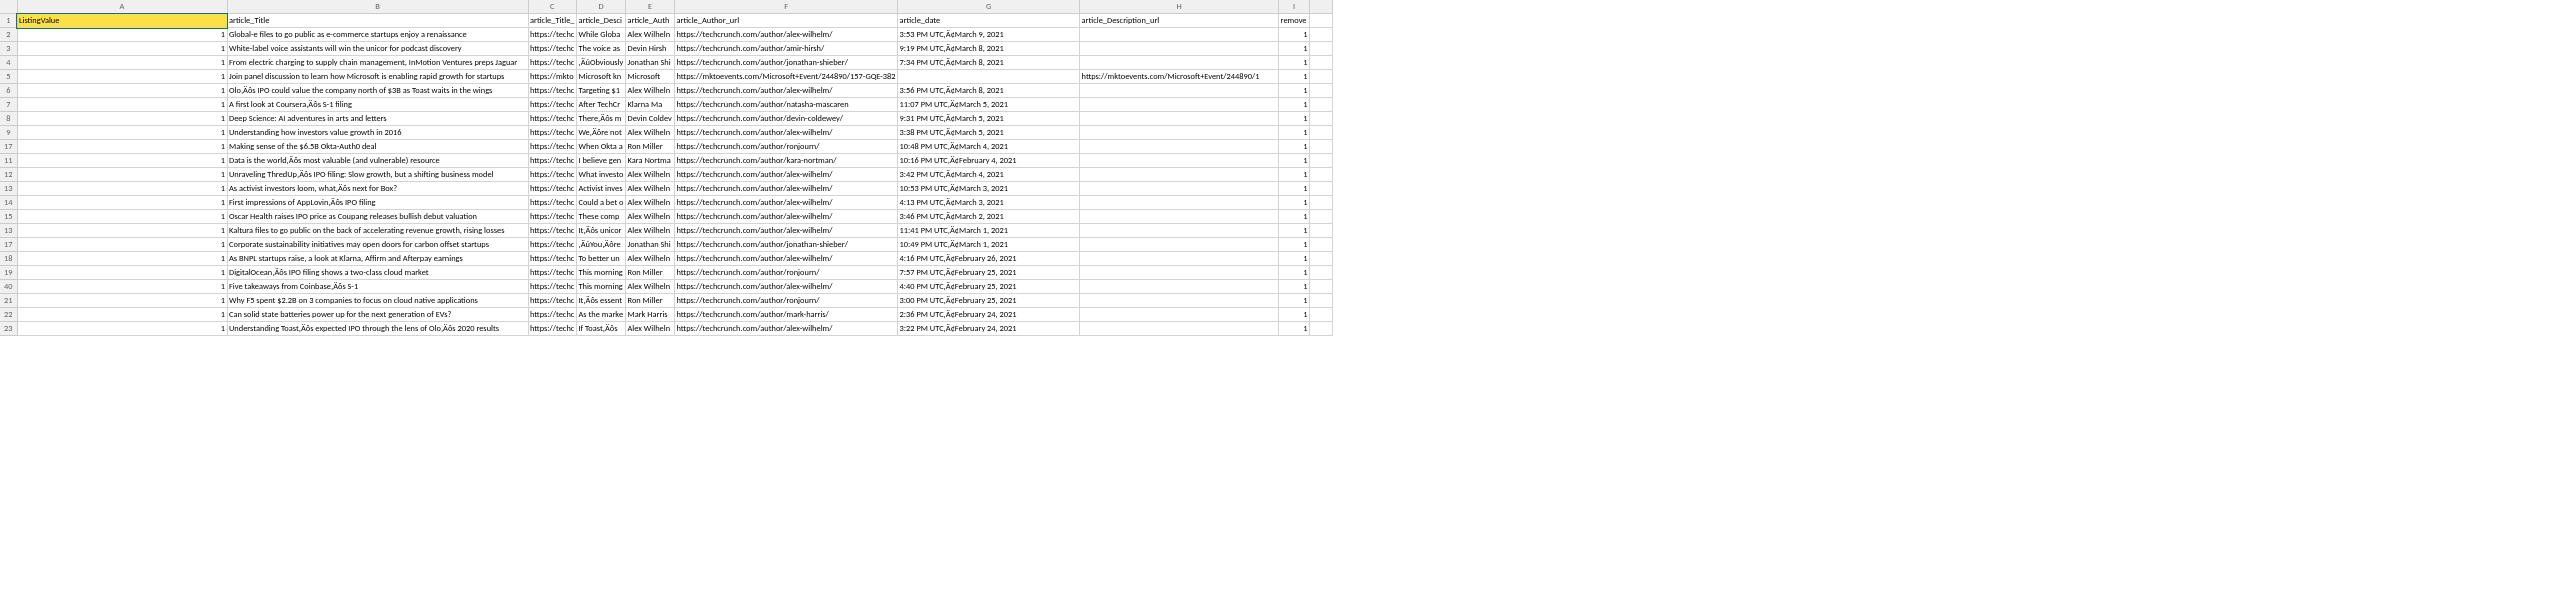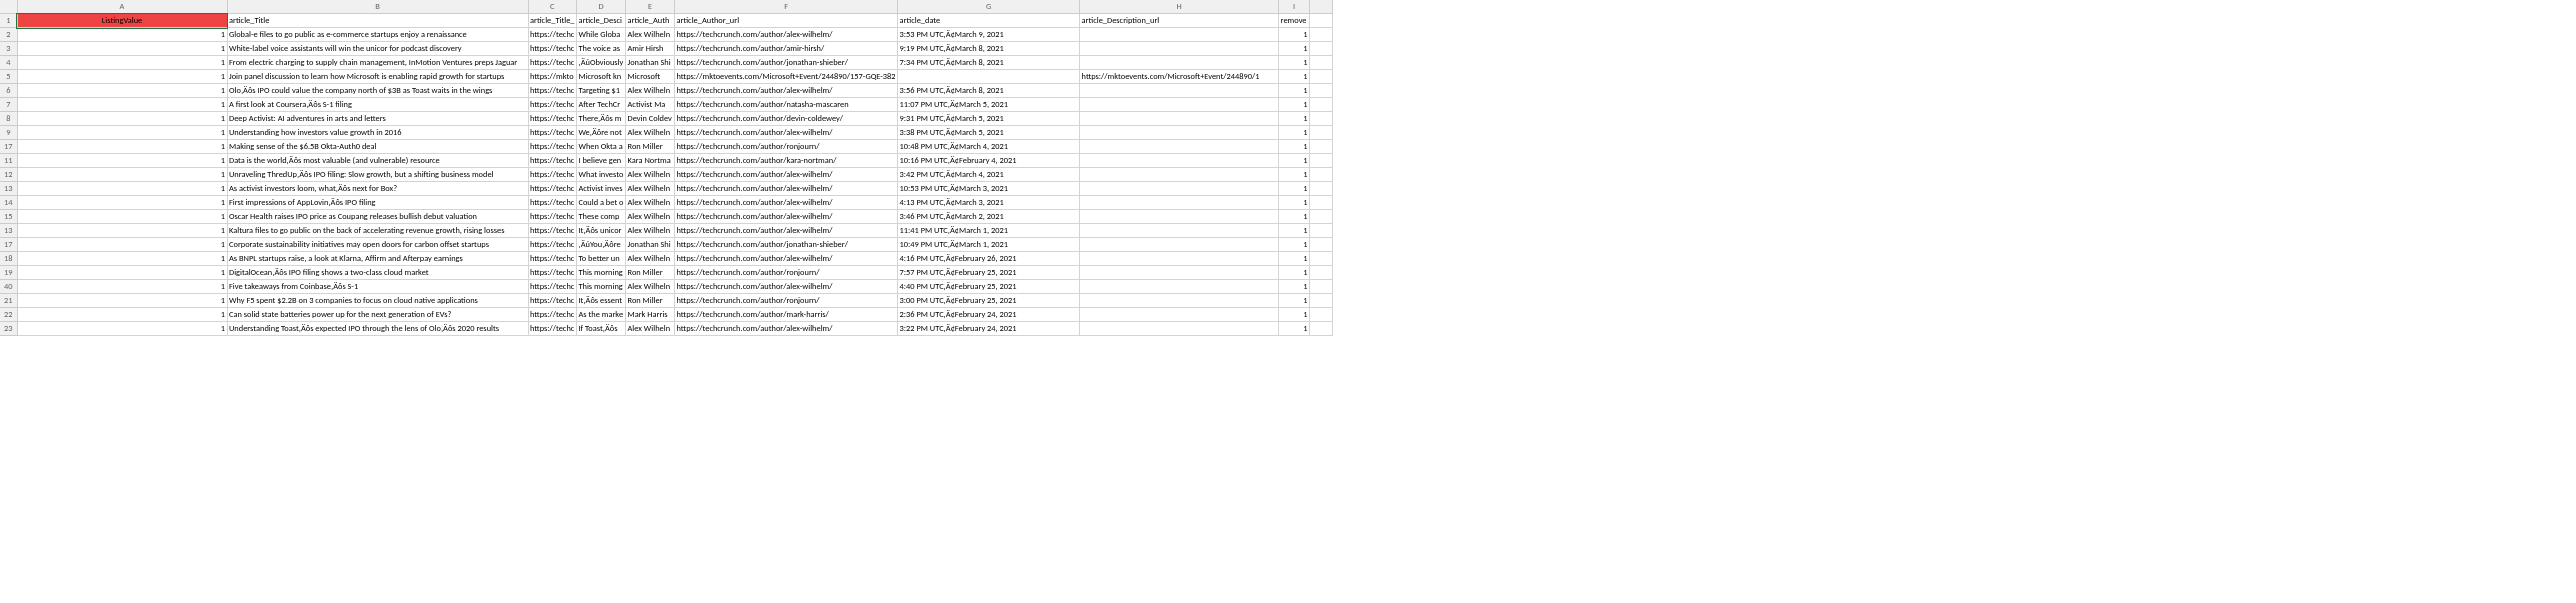--- a/index.html
+++ b/index.html
@@ -44,22 +44,21 @@
   }
   .corner {
     background: #f0f0f0;
     border-right: 0.8px solid #ccc;
     border-bottom: 0.8px solid #ccc;
     width: 17px;
   }
   .selected {
     outline: 1.5px solid #217346;
     outline-offset: -0.8px;
-    background: #ef4444;
-    text-align: center;
+    background: #fde047;
   }
   .num { text-align: right; }
   .colA { width: 210px; }
   .colB { width: 301px; }
   .colC { width: 46px; }
   .colD { width: 49px; }
   .colE { width: 49px; }
   .colF { width: 181px; }
   .colG { width: 182px; }
   .colH { width: 199px; }
@@ -108,21 +107,21 @@
       <div class="cell colH"></div>
       <div class="cell colI num">1</div>
       <div class="cell colJ"></div>
     </div>
     <div class="row">
       <div class="cell rowhdr">3</div>
       <div class="cell colA num">1</div>
       <div class="cell colB">White-label voice assistants will win the unicor for podcast discovery</div>
       <div class="cell colC">https://techc</div>
       <div class="cell colD">The voice as</div>
-      <div class="cell colE">Amir Hirsh</div>
+      <div class="cell colE">Devin Hirsh</div>
       <div class="cell colF">https://techcrunch.com/author/amir-hirsh/</div>
       <div class="cell colG">9:19 PM UTC‚Ä¢March 8, 2021</div>
       <div class="cell colH"></div>
       <div class="cell colI num">1</div>
       <div class="cell colJ"></div>
     </div>
     <div class="row">
       <div class="cell rowhdr">4</div>
       <div class="cell colA num">1</div>
       <div class="cell colB">From electric charging to supply chain management, InMotion Ventures preps Jaguar</div>
@@ -160,31 +159,31 @@
       <div class="cell colH"></div>
       <div class="cell colI num">1</div>
       <div class="cell colJ"></div>
     </div>
     <div class="row">
       <div class="cell rowhdr">7</div>
       <div class="cell colA num">1</div>
       <div class="cell colB">A first look at Coursera‚Äôs S-1 filing</div>
       <div class="cell colC">https://techc</div>
       <div class="cell colD">After TechCr</div>
-      <div class="cell colE">Activist Ma</div>
+      <div class="cell colE">Klarna Ma</div>
       <div class="cell colF">https://techcrunch.com/author/natasha-mascaren</div>
       <div class="cell colG">11:07 PM UTC‚Ä¢March 5, 2021</div>
       <div class="cell colH"></div>
       <div class="cell colI num">1</div>
       <div class="cell colJ"></div>
     </div>
     <div class="row">
       <div class="cell rowhdr">8</div>
       <div class="cell colA num">1</div>
-      <div class="cell colB">Deep Activist: AI adventures in arts and letters</div>
+      <div class="cell colB">Deep Science: AI adventures in arts and letters</div>
       <div class="cell colC">https://techc</div>
       <div class="cell colD">There‚Äôs m</div>
       <div class="cell colE">Devin Coldev</div>
       <div class="cell colF">https://techcrunch.com/author/devin-coldewey/</div>
       <div class="cell colG">9:31 PM UTC‚Ä¢March 5, 2021</div>
       <div class="cell colH"></div>
       <div class="cell colI num">1</div>
       <div class="cell colJ"></div>
     </div>
     <div class="row">

